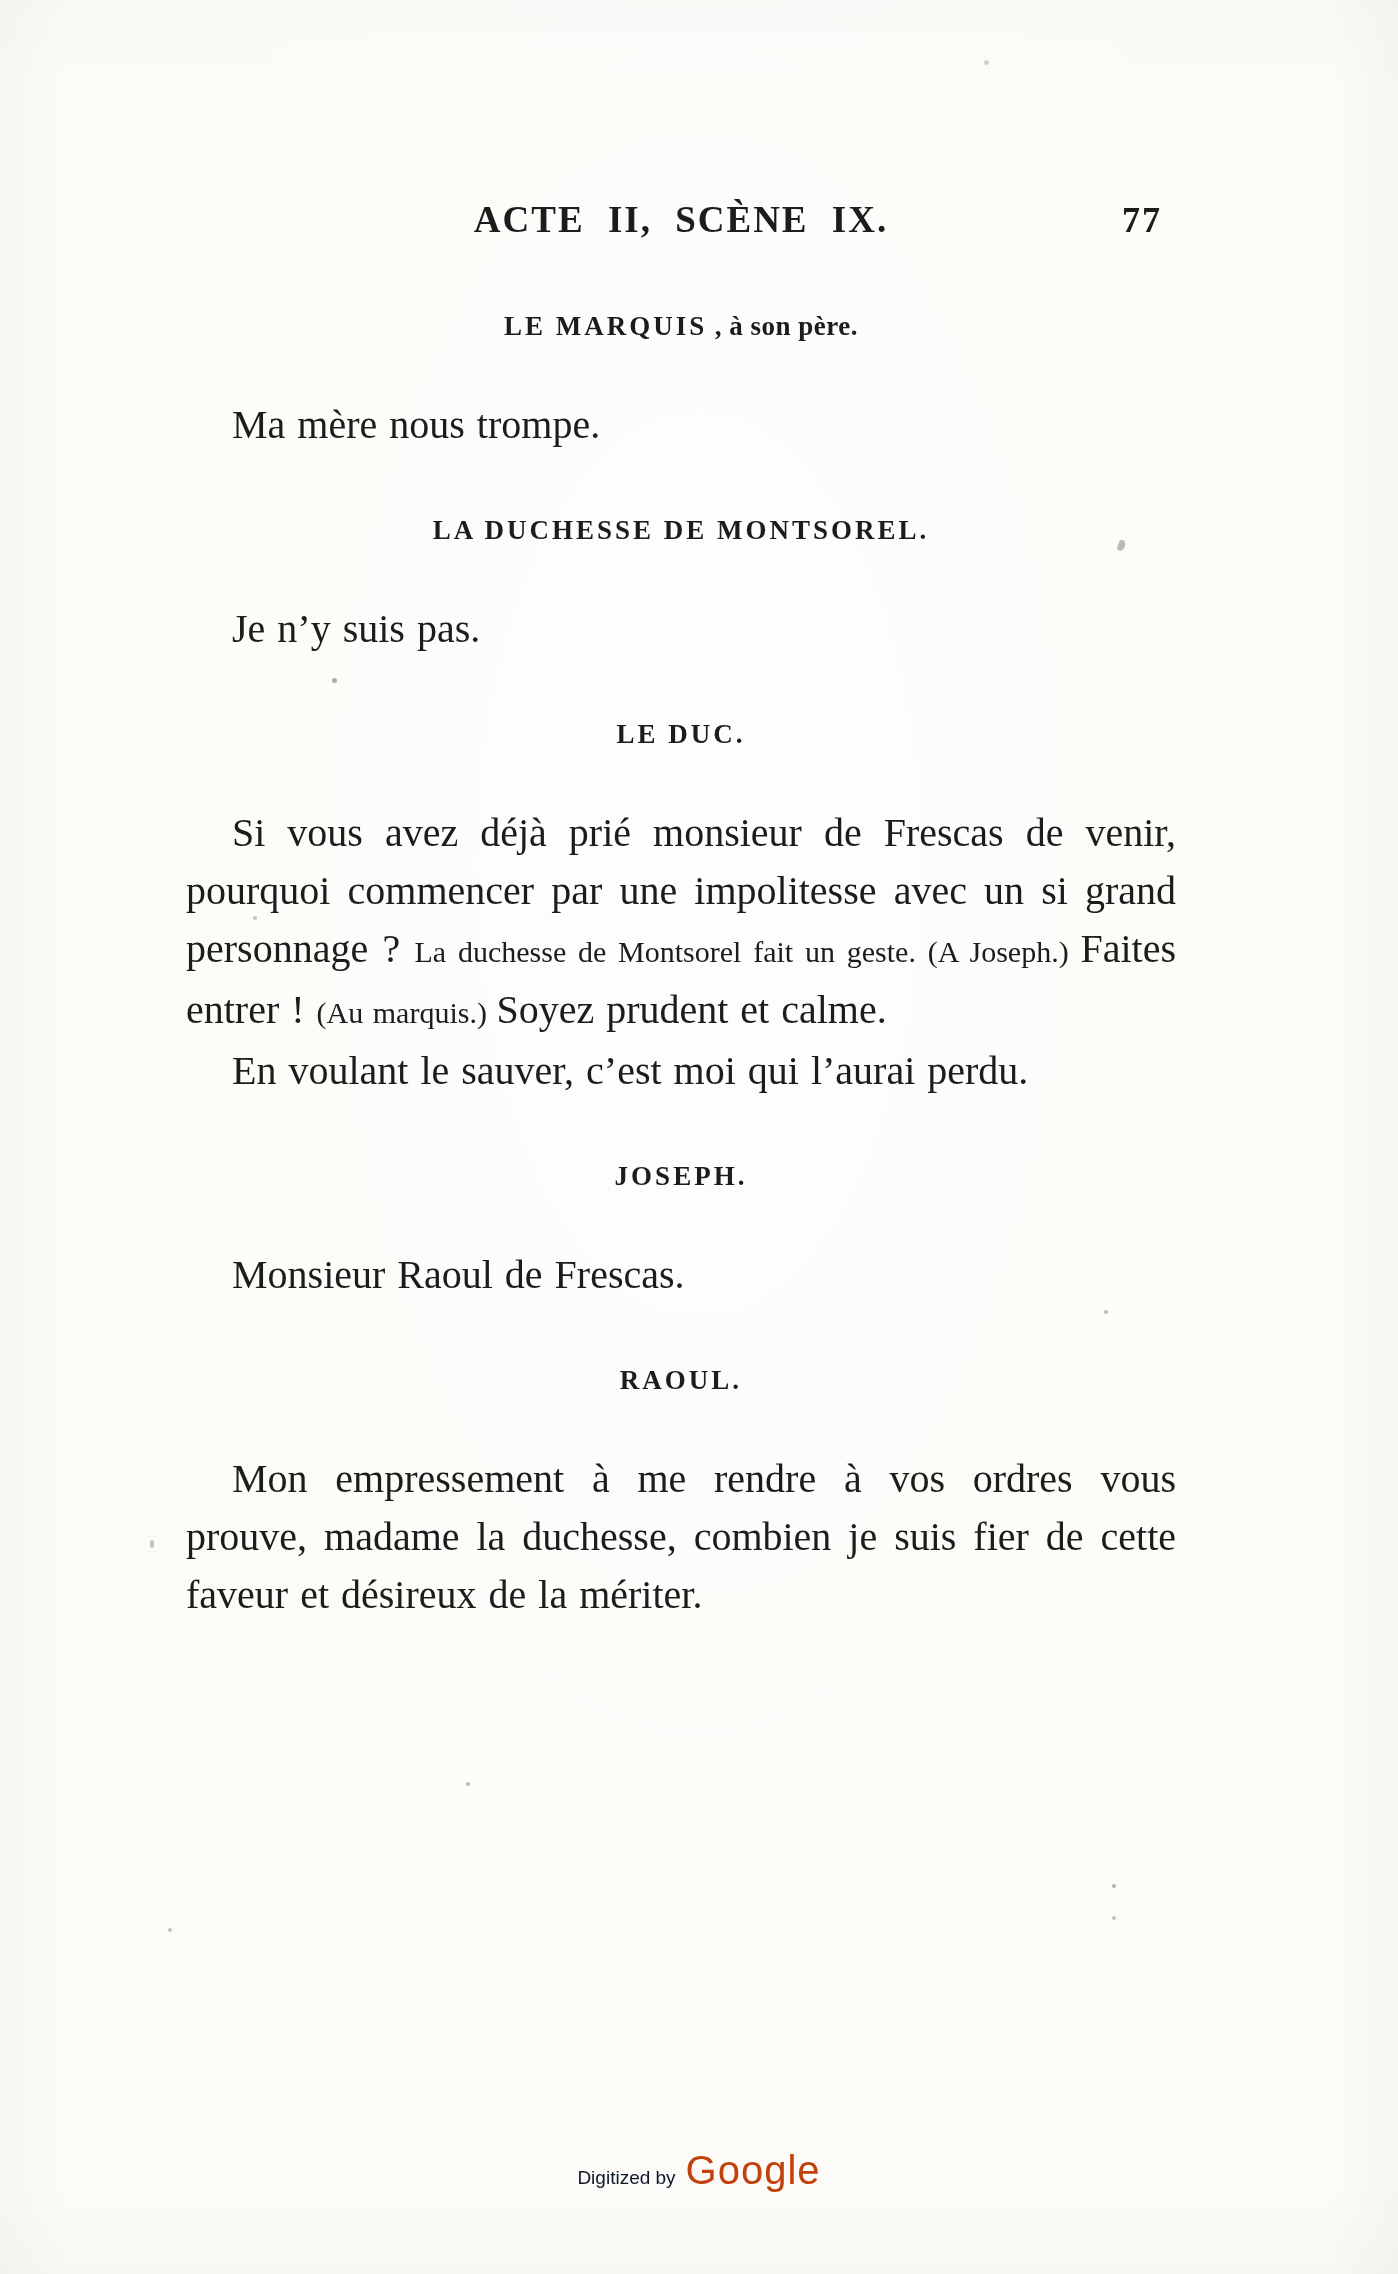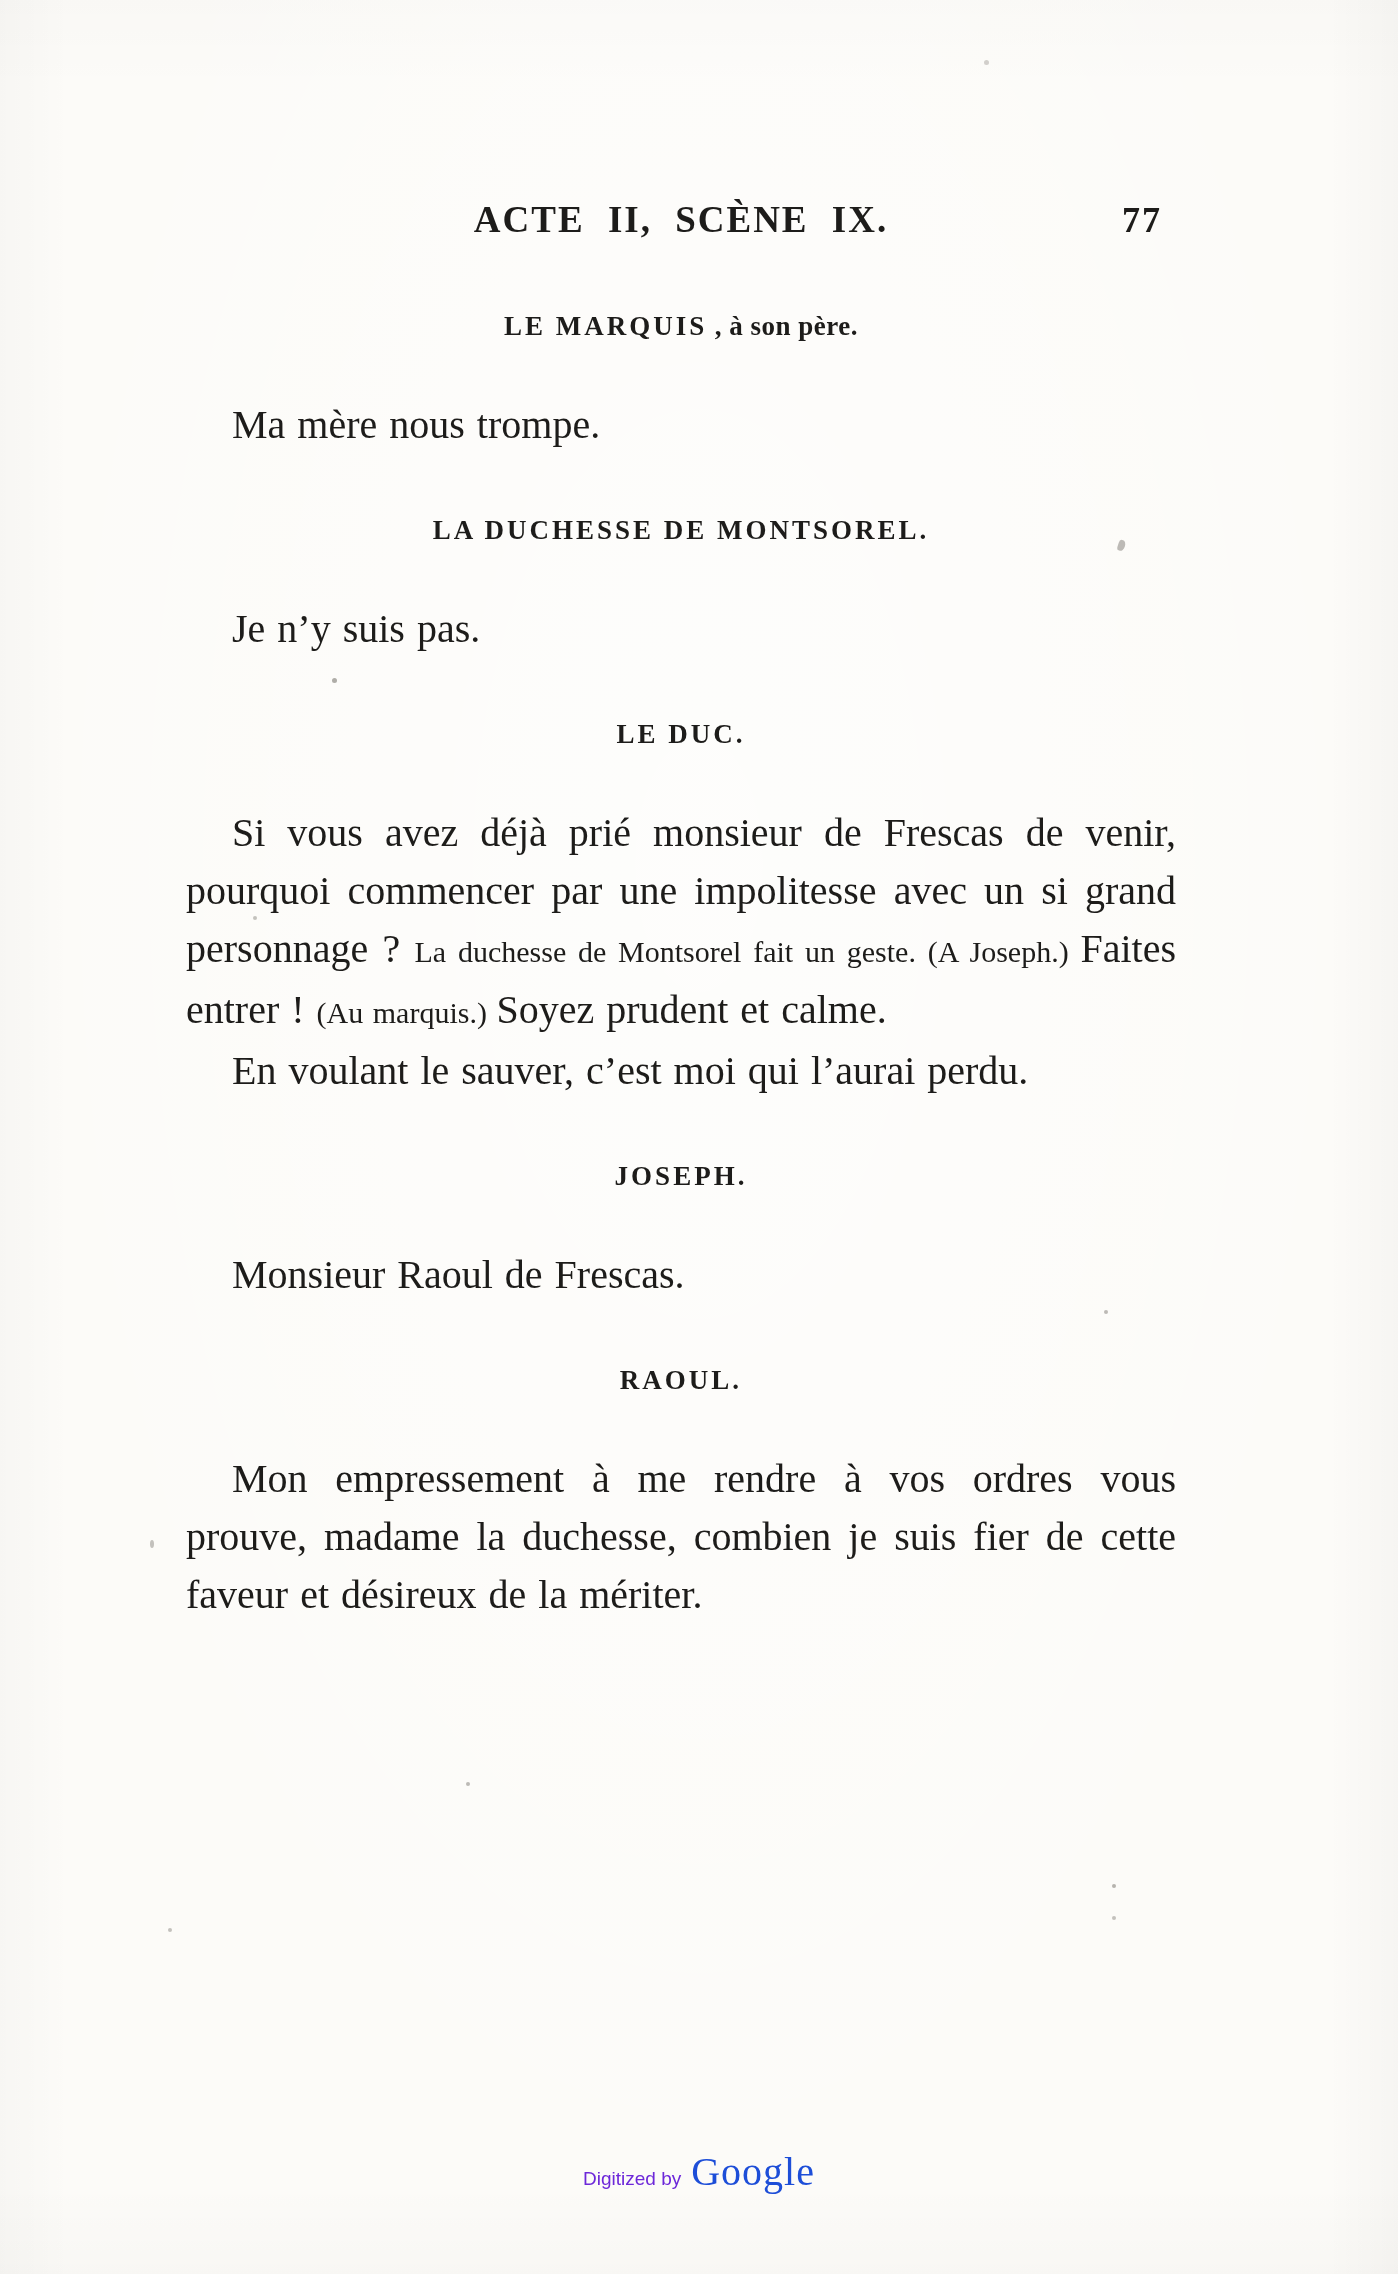--- a/index.html
+++ b/index.html
@@ -66,26 +66,26 @@
     top: 2148px;
     transform: translateX(-50%);
     display: flex;
     align-items: baseline;
     gap: 10px;
     white-space: nowrap;
   }
   .wm-prefix {
     font-family: "Liberation Sans", "DejaVu Sans", sans-serif;
     font-size: 19px;
-    color: #6d28d9;
+    color: #0f172a;
   }
   .wm-brand {
-    font-family: Liberation Serif, serif;
+    font-family: Liberation Sans, sans-serif;
     font-size: 40px;
-    color: #1d4ed8;
+    color: #c2410c;
     letter-spacing: 1px;
   }
   .artifact {
     position: absolute;
     background: #6f6b64;
     border-radius: 50%;
   }
   .a1 { left: 1118px; top: 540px; width: 7px;  height: 11px; border-radius: 40% 60% 60% 40%; transform: rotate(18deg); opacity: .45; }
   .a2 { left: 332px;  top: 678px; width: 5px;  height: 5px;  opacity: .55; }
   .a3 { left: 1104px; top: 1310px; width: 4px; height: 4px;  opacity: .45; }

